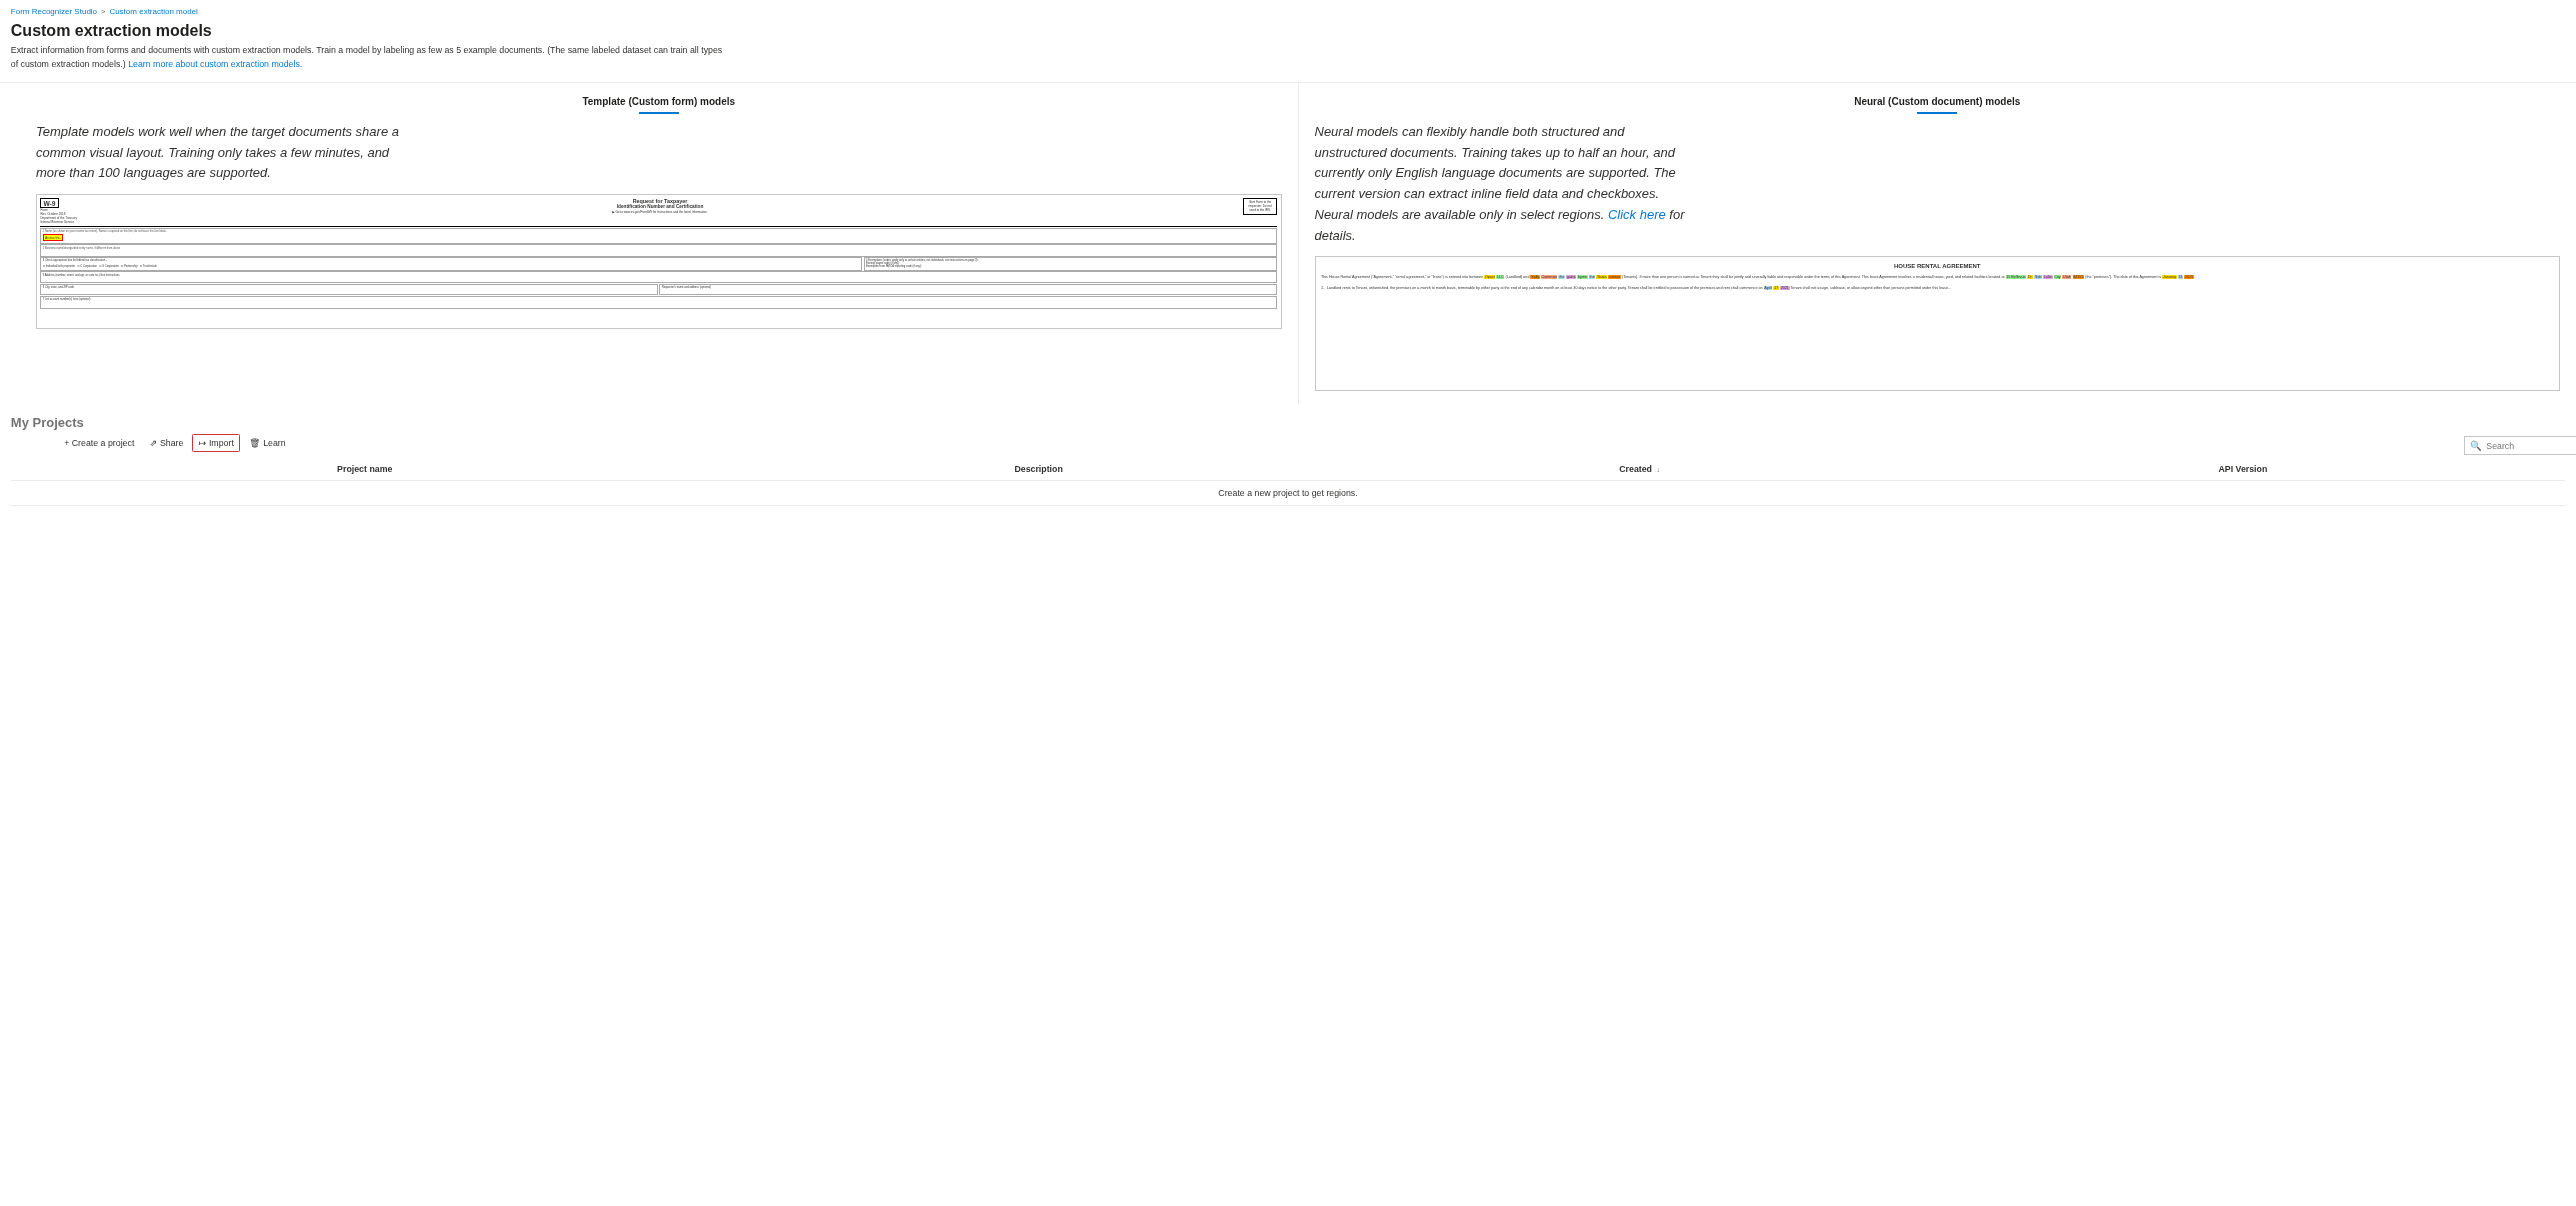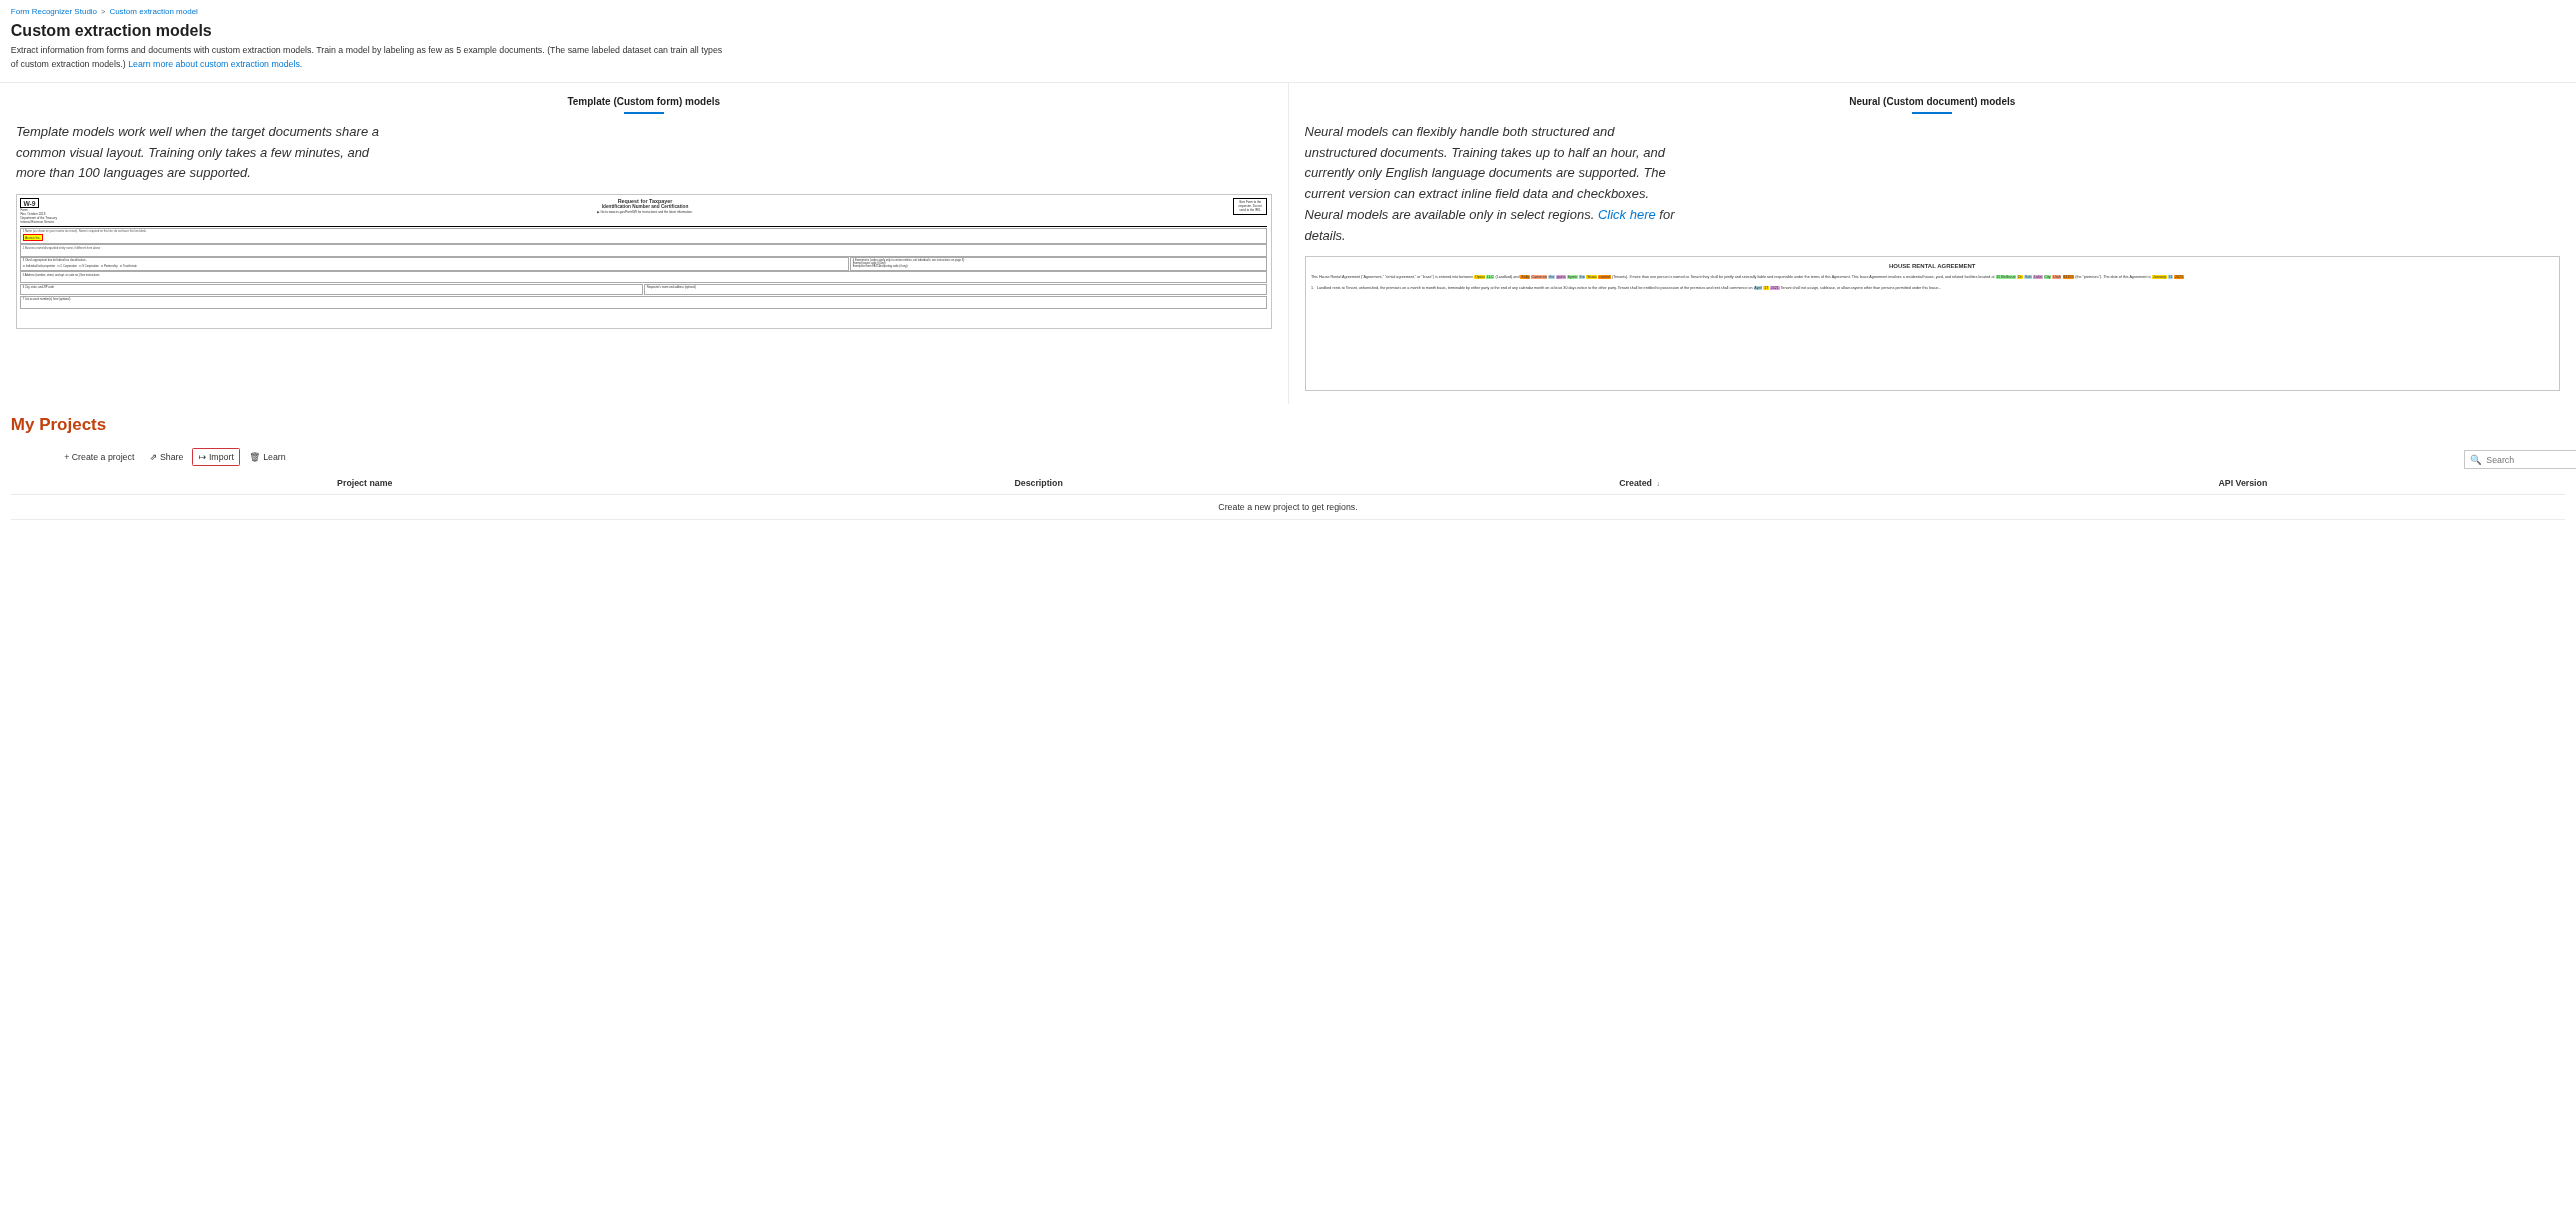--- a/index.html
+++ b/index.html
@@ -10,34 +10,34 @@
     .breadcrumb a { color: #0078d4; text-decoration: none; }
     .breadcrumb-sep { color: #605e5c; font-size: 7.4px; }
     .breadcrumb-current { color: #0078d4; }
 
     
     .page-title { font-size: 16px; font-weight: 600; padding: 4px 10.8px 4px 10.8px; color: #201f1e; }
     .page-subtitle { font-size: 8.8px; color: #323130; padding: 0 10.8px 10.8px 10.8px; max-width: 741px; line-height: 1.5; }
     .page-subtitle a { color: #0078d4; text-decoration: none; }
 
     
-    .model-cards { display: flex; border-top: 0.7px solid #edebe9; }
+    .model-cards { display: flex; border-top: 0.7px solid #edebe9; padding-left: 20px; }
     .model-card { flex: 1; padding: 13.5px 16px; border-right: 0.7px solid #edebe9; }
     .model-card:last-child { border-right: none; }
     .model-card-title { font-size: 10px; font-weight: 600; text-align: center; margin-bottom: 5.4px; color: #201f1e; }
     .model-card-divider { width: 40px; height: 1.3px; background: #0078d4; margin: 0 auto 8px auto; }
     .model-card-desc { font-size: 13px; color: #323130; line-height: 1.6; margin-bottom: 9.4px; max-width: 377px; font-style: italic; }
     .model-card-desc a { color: #0078d4; text-decoration: none; }
 
     
     .doc-preview { width: 100%; max-width: 350px; height: 135px; border: 0.7px solid #c8c6c4; overflow: hidden; position: relative; }
 
     
     .projects-section { padding: 10.8px 10.8px 0 10.8px; }
-    .projects-title { font-size: 17px; font-weight: 600; color: #c2410c; margin-bottom: 13px; }
+    .projects-title { font-size: 13px; font-weight: 600; color: #737373; margin-bottom: 4px; }
 
     
     .toolbar { display: flex; align-items: center; gap: 2.7px; margin-bottom: 0; padding-bottom: 5.4px; }
     .toolbar-btn { display: flex; align-items: center; gap: 2.7px; padding: 2.7px 5.4px; font-size: 8.8px; color: #323130; background: none; border: 0.7px solid transparent; cursor: pointer; border-radius: 1.3px; }
     .toolbar-btn.highlighted { border: 1.3px solid #d13438; }
 
     
     .search-container { margin-left: auto; }
     .search-input-wrapper { display: flex; align-items: center; border: 0.7px solid #c8c6c4; padding: 2.7px 5.4px; gap: 4px; background: #fff; width: 148px; }
     .search-input-wrapper input { border: none; outline: none; font-size: 8.8px; width: 100%; color: #323130; }

